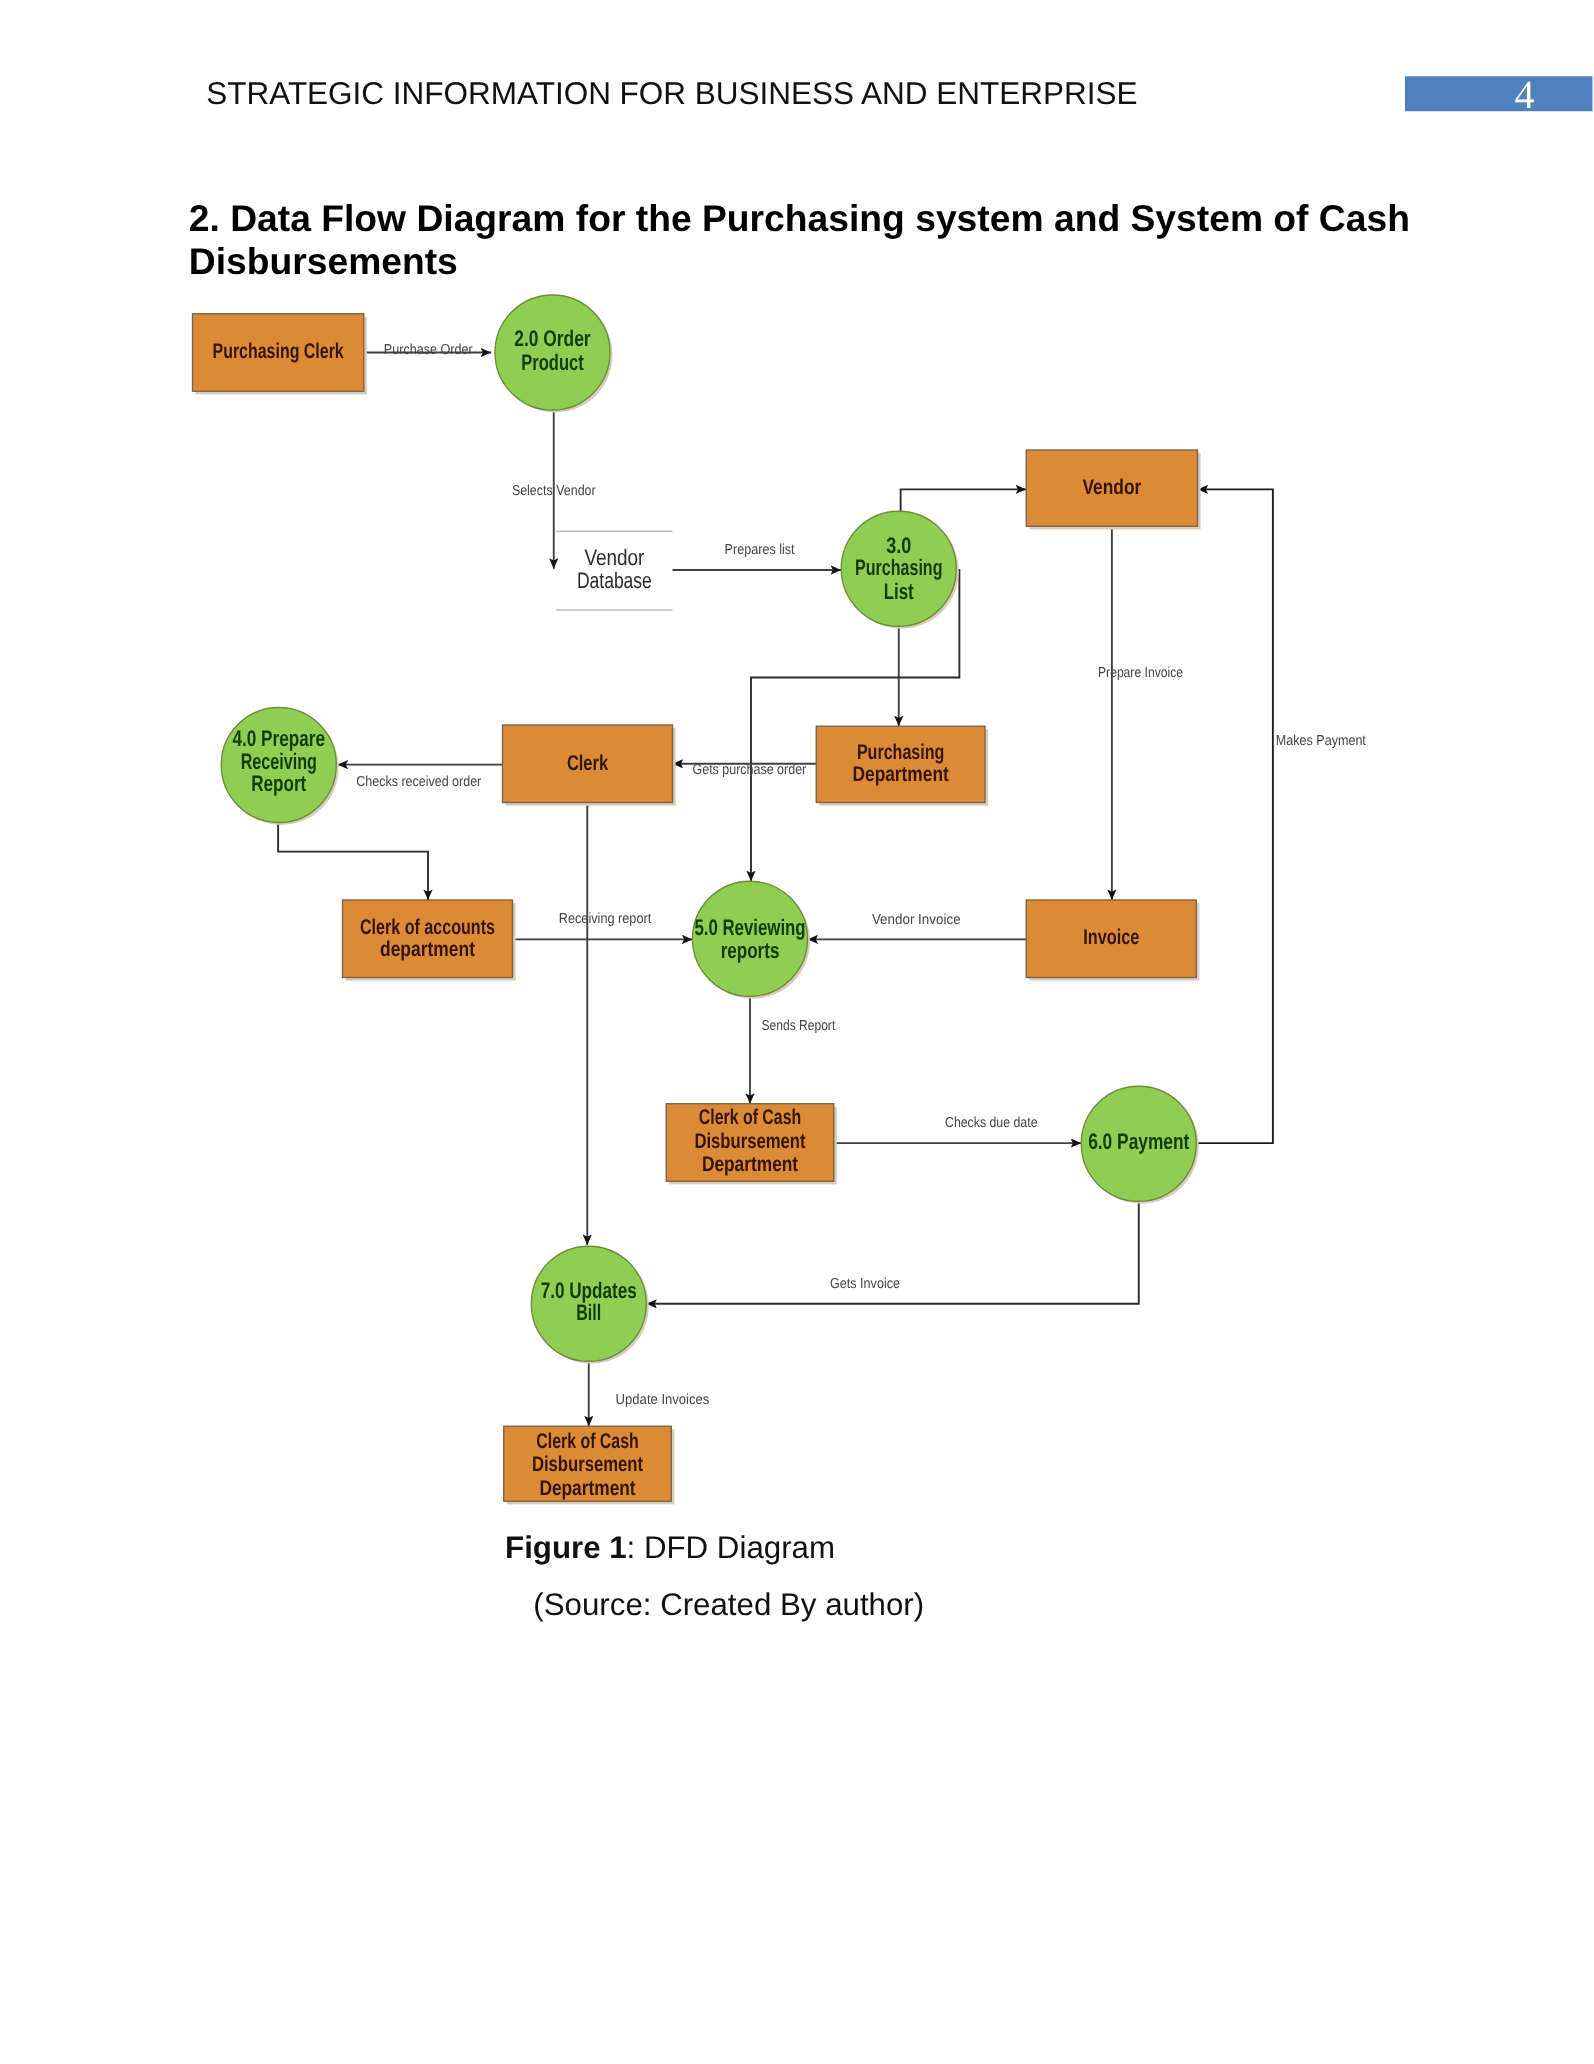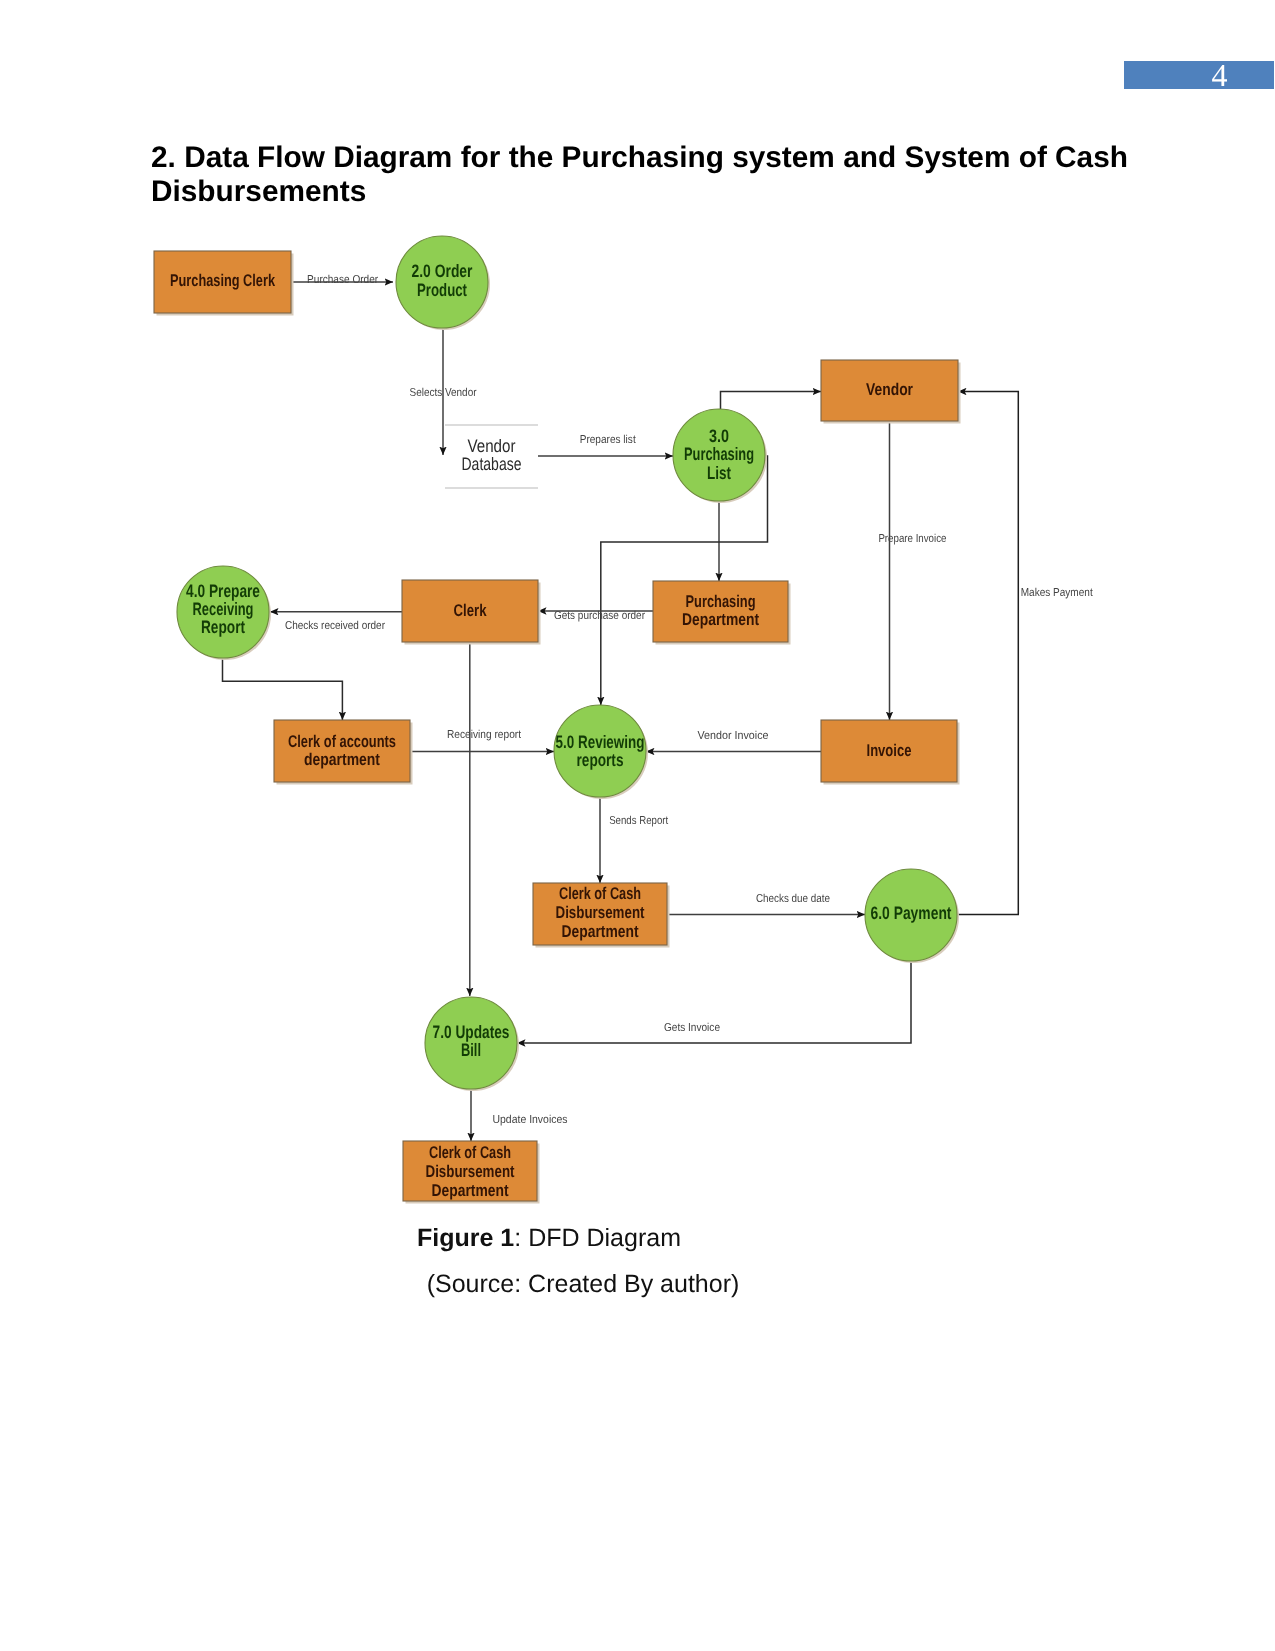--- a/index.html
+++ b/index.html
@@ -3,34 +3,35 @@
 <meta charset="utf-8">
 <title>Data Flow Diagram</title>
 <style>
   html,body{margin:0;padding:0;background:#ffffff;-webkit-font-smoothing:antialiased;overflow:hidden;}
   *{-webkit-font-smoothing:antialiased;text-rendering:geometricPrecision;}
   body{width:1275px;height:1651px;font-family:"Liberation Sans",sans-serif;position:relative;overflow:hidden;}
   .page{position:absolute;left:0;top:0;width:1275px;height:1651px;transform:translateZ(0);overflow:hidden;}
   .doc-header{position:absolute;left:165px;top:60px;font-size:25.2px;line-height:30px;color:#111;white-space:nowrap;}
   .page-badge{position:absolute;left:1124px;top:61px;width:150px;height:28px;background:#4F81BD;}
   .page-badge-num{position:absolute;left:0;top:1px;width:191px;text-align:center;color:#ffffff;font-size:32px;line-height:26px;font-family:"Liberation Serif",serif;}
-  .section-title{position:absolute;left:151px;top:141px;width:1010px;margin:0;font-size:29.8px;font-weight:bold;line-height:34px;color:#000;}
-  .fig-caption{position:absolute;left:0;top:1224px;width:1072px;text-align:center;font-size:25px;color:#111;padding-left:13px;}
+  .section-title{position:absolute;left:151px;top:159px;width:1010px;margin:0;font-size:29.8px;font-weight:bold;line-height:34px;color:#000;}
+  .fig-caption{position:absolute;left:0;top:1224px;width:1072px;text-align:center;font-size:25px;color:#111;}
   .fig-caption b{font-weight:bold;}
   .fig-source{position:absolute;left:0;top:1270px;width:1166px;text-align:center;font-size:25px;color:#111;}
   svg.dfd{position:absolute;left:0;top:0;width:1275px;height:1651px;overflow:hidden;}
   .ent-text{font-family:"Liberation Sans",sans-serif;font-weight:bold;font-size:17px;fill:#331405;}
   .proc-text{font-family:"Liberation Sans",sans-serif;font-weight:bold;font-size:18px;fill:#123C06;}
   .ds-text{font-family:"Liberation Sans",sans-serif;font-size:18px;fill:#2b2b2b;}
   .flow-lbl{font-family:"Liberation Sans",sans-serif;font-size:11.5px;fill:#444444;}
 </style>
 </head>
 <body>
 
 <div class="page">
+  <div class="doc-header">STRATEGIC INFORMATION FOR BUSINESS AND ENTERPRISE</div>
   <div class="page-badge">
     <div class="page-badge-num">4</div>
   </div>
   <h1 class="section-title">2. Data Flow Diagram for the Purchasing system and System of Cash Disbursements</h1>
   <svg class="dfd" viewBox="0 0 1275 1651">
     <defs>
       <marker id="arrowhead" viewBox="0 0 8.5 7.4" refX="8.5" refY="3.7" markerWidth="8.5" markerHeight="7.4" orient="auto-start-reverse" markerUnits="userSpaceOnUse">
         <path d="M0,0 L8.5,3.7 L0,7.4 L1.8,3.7 Z" fill="#131313"></path>
       </marker>
     </defs>

